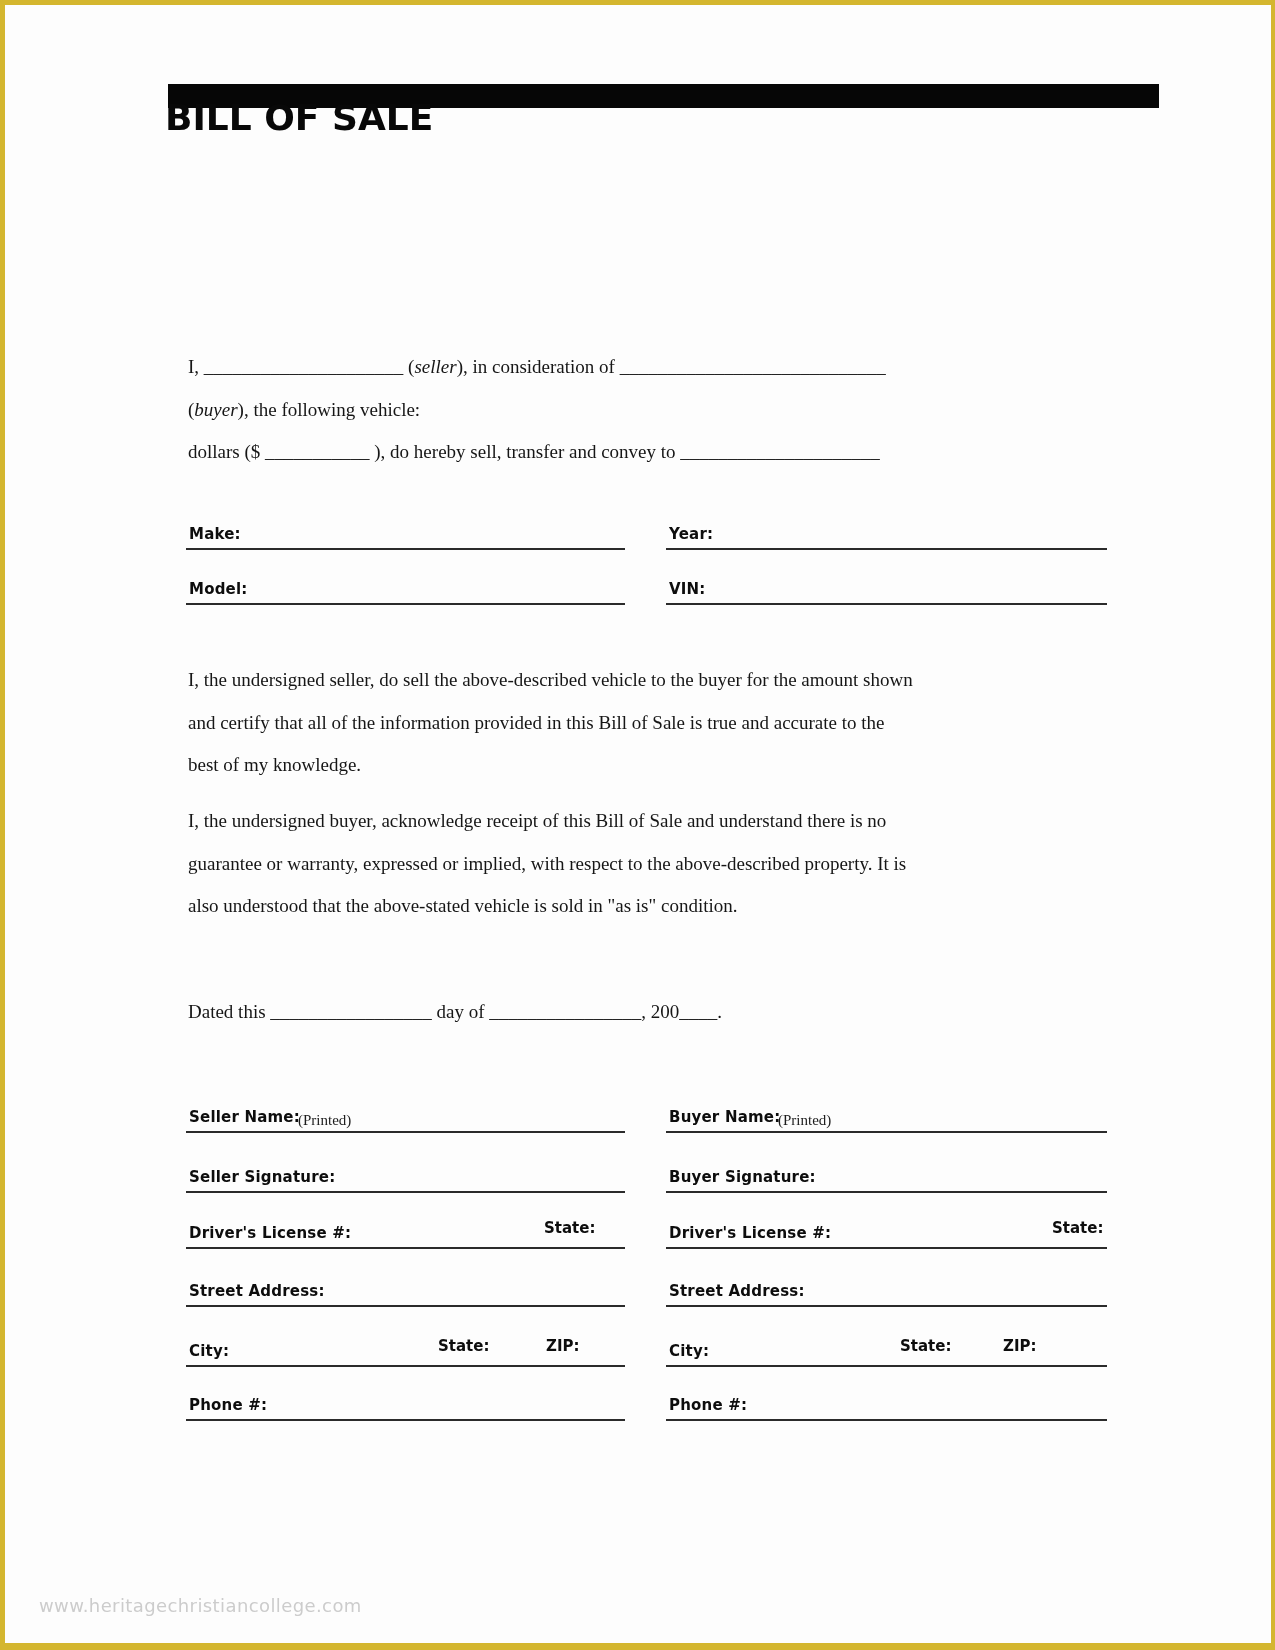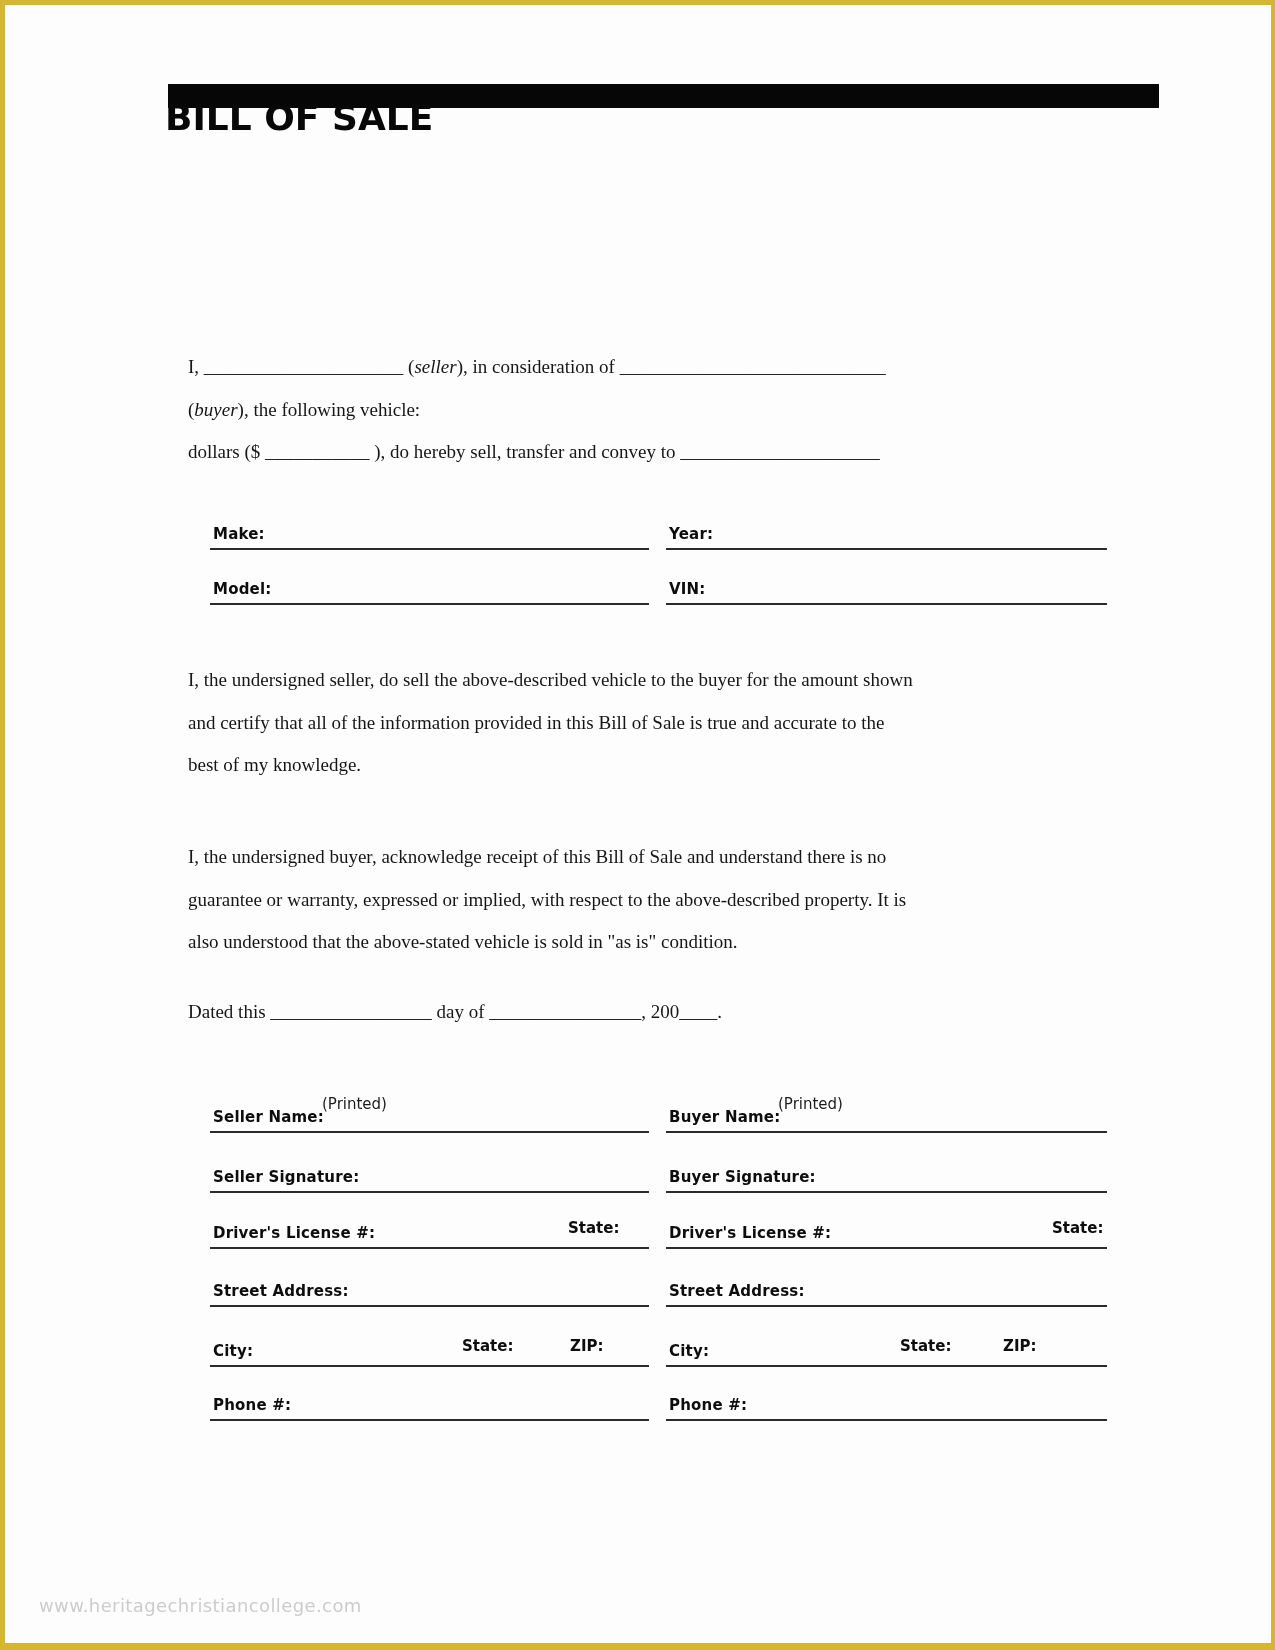--- a/index.html
+++ b/index.html
@@ -17,27 +17,27 @@
     font-size:36px;line-height:1;font-weight:bold;color:#080808;
     font-family:"DejaVu Sans",sans-serif;letter-spacing:0px;white-space:nowrap;
   }
   .serif{font-family:"Liberation Serif","DejaVu Serif",serif;font-size:19px;color:#161616;}
   .para{position:absolute;left:188px;width:930px;}
   .ln{line-height:42.5px;white-space:nowrap;}
   .it{font-style:italic;}
 
   
   .vrow,.frow{position:absolute;height:27px;border-bottom:2px solid #2b2b2b;}
-  .left{left:186px;width:439px;margin-left:24px;}
+  .left{left:186px;width:439px;}
   .right{left:666px;width:441px;}
   .lb{
     position:absolute;left:3px;bottom:5px;
     font-size:15px;font-weight:bold;color:#0d0d0d;letter-spacing:0.2px;white-space:nowrap;
   }
-  .note{position:absolute;left:112px;bottom:18px;font-size:15px;color:#1c1c1c;white-space:nowrap;}
+  .note{position:absolute;left:112px;bottom:2px;font-size:15px;color:#1c1c1c;white-space:nowrap;font-family:Liberation Serif, serif;}
   .sub{position:absolute;bottom:10px;font-size:15px;font-weight:bold;color:#0d0d0d;white-space:nowrap;}
   .left  .st1{left:358px;}
   .right .st1{left:386px;}
   .left  .st2{left:252px;}
   .right .st2{left:234px;}
   .left  .zp{left:360px;}
   .right .zp{left:337px;}
 
   .watermark{
     position:absolute;left:39px;top:1595px;
@@ -71,21 +71,21 @@
   </div>
   <div class="vrow right" style="top:576px">
     <span class="lb">VIN:</span>
   </div>
 
   <div class="para serif" style="top:659px">
       <div class="ln">I, the undersigned seller, do sell the above-described vehicle to the buyer for the amount shown</div>
       <div class="ln">and certify that all of the information provided in this Bill of Sale is true and accurate to the</div>
       <div class="ln">best of my knowledge.</div>
     </div>
-  <div class="para serif" style="top:836px">
+  <div class="para serif" style="top:800px">
       <div class="ln">I, the undersigned buyer, acknowledge receipt of this Bill of Sale and understand there is no</div>
       <div class="ln">guarantee or warranty, expressed or implied, with respect to the above-described property. It is</div>
       <div class="ln">also understood that the above-stated vehicle is sold in "as is" condition.</div>
     </div>
   <div class="para serif" style="top:1001px"><span>Dated this </span><span>_________________</span><span> day of </span><span>________________</span><span>, 200</span><span>____</span><span>.</span></div>
 
   <div class="frow left" style="top:1104px">
     <span class="lb">Seller Name:</span>
     <span class="note">(Printed)</span>
   </div>

